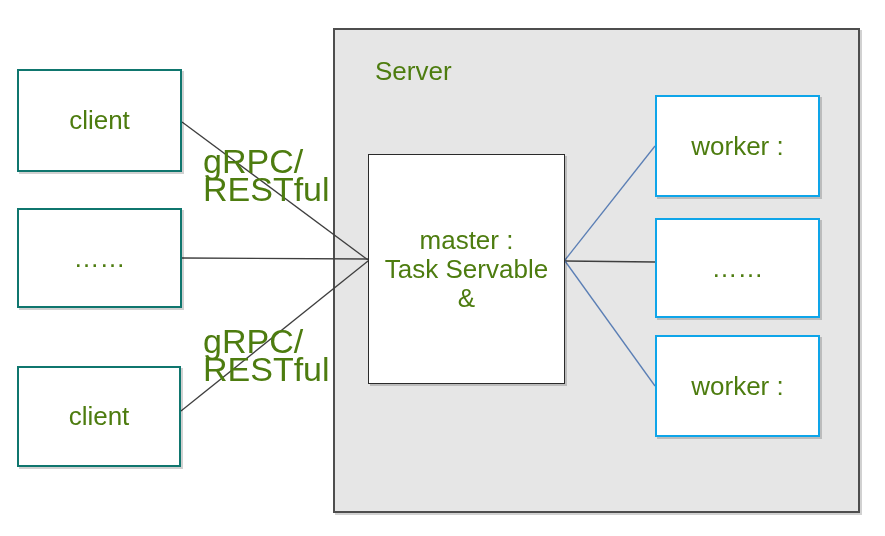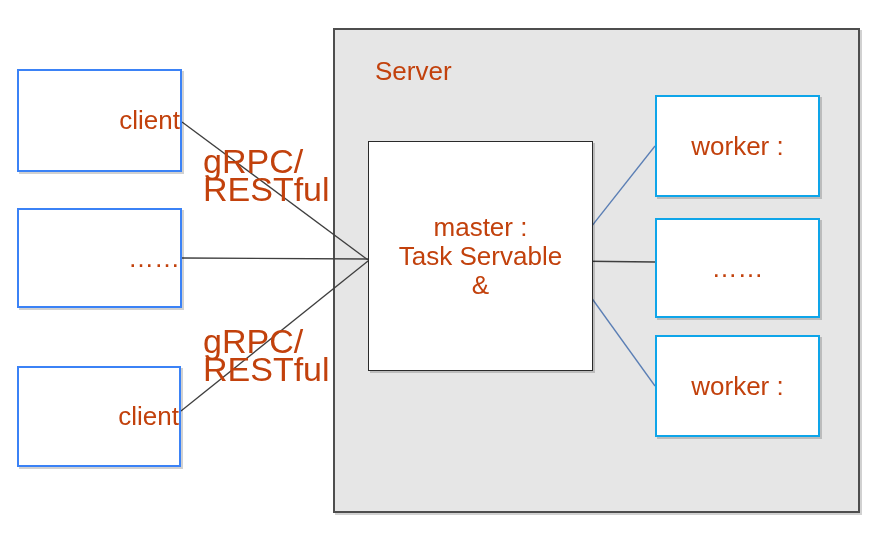--- a/index.html
+++ b/index.html
@@ -7,21 +7,21 @@
     --box-fill:#ffffff;
     --connector:#3f3f3f;
     --connector-blue:#5b7fb5;
   }
   html,body{margin:0;padding:0;background:#ffffff;}
   .canvas{
     position:relative;
     width:885px;height:536px;
     background:#ffffff;
     font-family:"Liberation Sans","DejaVu Sans",sans-serif;
-    color:#c2410c;
+    color:#4d7c0f;
     overflow:hidden;
   }
   .server-group{
     position:absolute;
     left:333px;top:28px;width:527px;height:485px;
     box-sizing:border-box;
     background:var(--server-fill);
     border:2px solid #4e4e4e;
     box-shadow:2px 2px 0 rgba(0,0,0,0.18);
   }
@@ -37,27 +37,27 @@
   .edge-blue{stroke:var(--connector-blue);}
   .node{
     position:absolute;
     box-sizing:border-box;
     background:var(--box-fill);
     display:flex;align-items:center;justify-content:center;
     text-align:center;
     font-size:26px;line-height:29px;
     box-shadow:2px 2px 0 rgba(0,0,0,0.18);
   }
-  .node-client{border:2px solid #3b82f6;justify-content:flex-end;}
+  .node-client{border:2px solid #0f766e;}
   .node-worker{border:2px solid #0ea5e9;}
   .node-master{border:1.5px solid #2a2a2a;}
   .n-client-top{left:17px;top:69px;width:165px;height:103px;}
   .n-client-more{left:17px;top:208px;width:165px;height:100px;}
   .n-client-bottom{left:17px;top:366px;width:164px;height:101px;}
-  .n-master{left:368px;top:141px;width:225px;height:230px;}
+  .n-master{left:368px;top:154px;width:197px;height:230px;}
   .n-worker-top{left:655px;top:95px;width:165px;height:102px;}
   .n-worker-more{left:655px;top:218px;width:165px;height:100px;}
   .n-worker-bottom{left:655px;top:335px;width:165px;height:102px;}
   .edge-label{
     position:absolute;
     font-size:34px;line-height:28px;
     text-align:left;
   }
   .el-top{left:203px;top:147px;}
   .el-bottom{left:203px;top:327px;}

